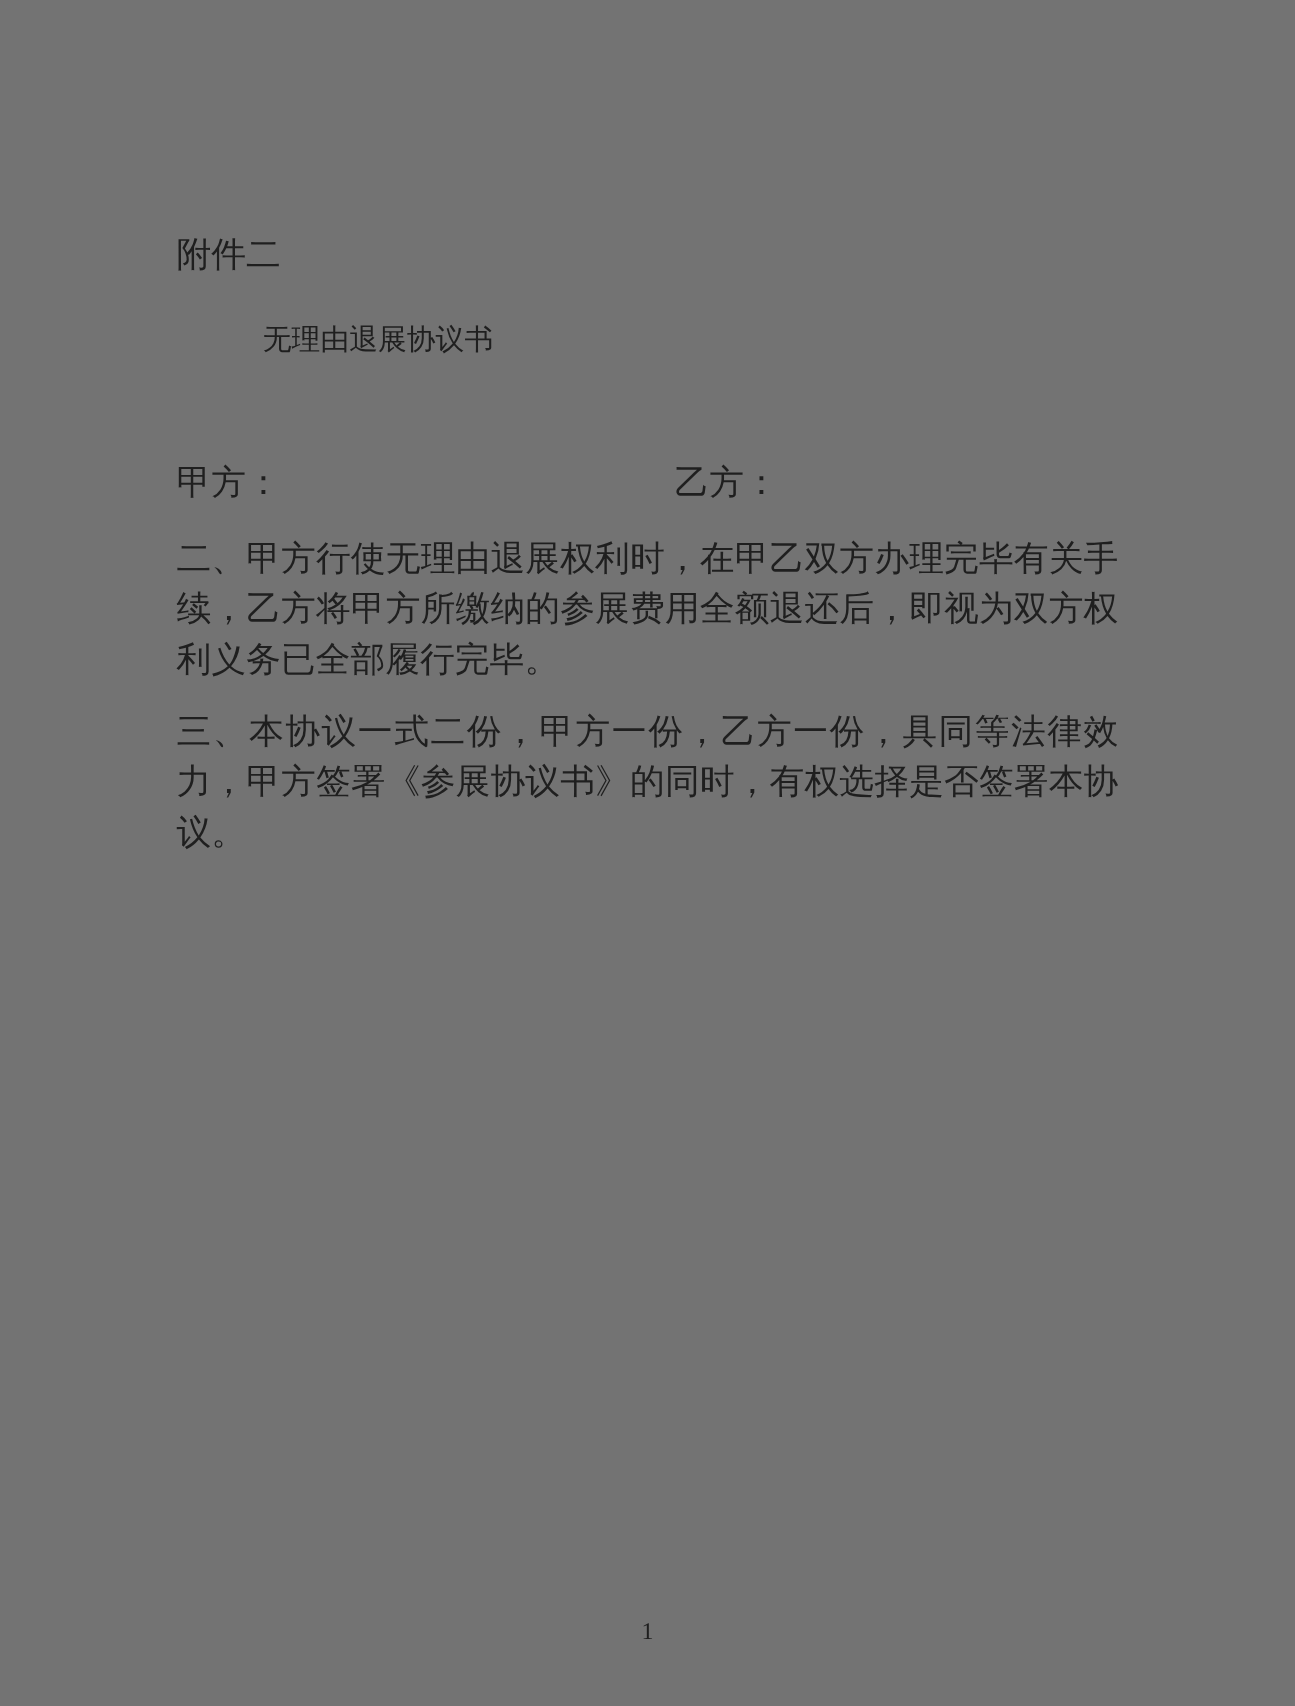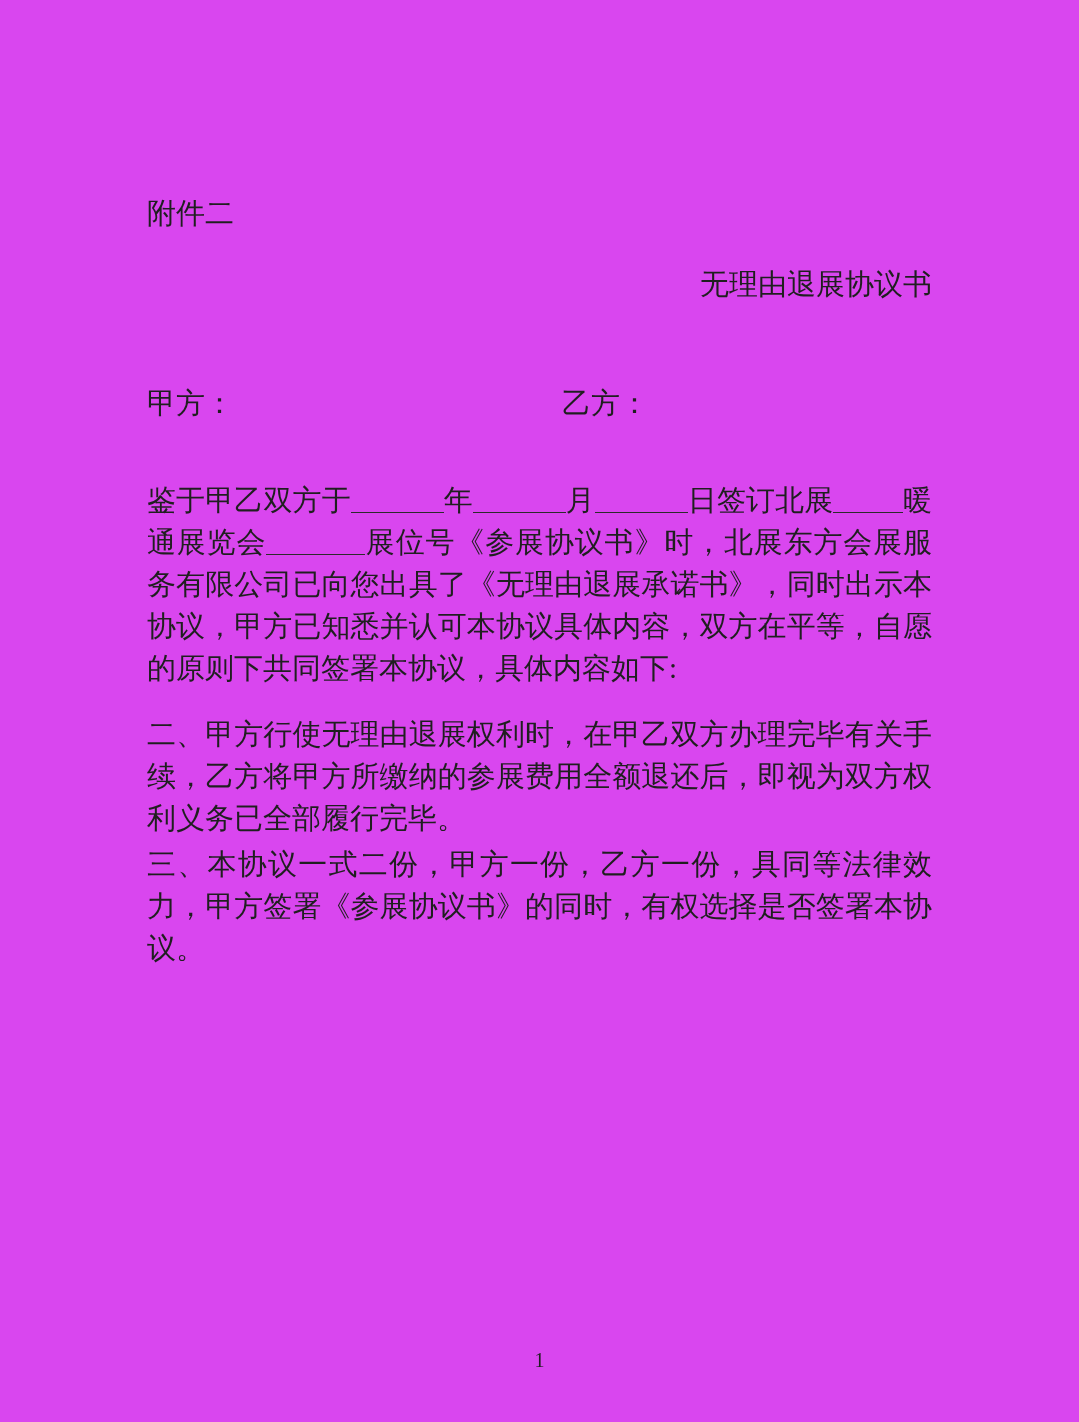--- a/index.html
+++ b/index.html
@@ -1,38 +1,38 @@
 <!DOCTYPE html>
 <html><head>
 <meta charset="utf-8">
 <style>
   html,body { margin:0; padding:0; background:#ffffff; }
   .page {
     position:relative;
     width:1079px; height:1422px;
-    background:#d946ef;
+    background:#737373;
     color:#1f1f1f;
     font-family:"Liberation Serif","DejaVu Serif",serif;
     font-size:29px; line-height:42px;
     overflow:hidden;
   }
   .content { position:absolute; left:147px; top:0; width:785px; }
   .attachment { margin:196px 0 0 0; line-height:35px; }
   .doc-title {
     margin:36px 0 0 0; padding-left:72px;
-    font-size:29px; font-weight:normal;
-    text-align:right; line-height:35px;
+    font-size:24px; font-weight:normal;
+    text-align:left; line-height:35px;
   }
   .parties { margin-top:84px; display:flex; line-height:35px; }
   .party-a { width:415px;font-family:Liberation Serif, serif; }
   .para { margin:0; text-align:justify; text-justify:inter-ideograph; }
   .para-1 { margin-top:58px; }
   .para-2 { margin-top:24px; }
   .para-3 { margin-top:24px; }
-  .para-4 { margin-top:4px; }
+  .para-4 { margin-top:18px; }
   .blank {
     display:inline-block;
     height:0.9em;
     border-bottom:1.5px solid #2b2b2b;
     transform:translateY(3px);
   }
   .page-number {
     position:absolute; top:1348px; left:0; width:100%;
     text-align:center; font-size:20px; line-height:24px;
   }
@@ -45,20 +45,19 @@
     <div class="attachment">附件二</div>
 
     <h1 class="doc-title">无理由退展协议书</h1>
 
     <div class="parties">
       <div class="party-a">甲方：</div>
       <div class="party-b">乙方：</div>
     </div>
 
     <div>
-        <p class="para para-1">鉴于甲乙双方于<span class="blank" style="width: 3.2em;"></span>年<span class="blank" style="width: 3.2em;"></span>月<span class="blank" style="width: 3.2em;"></span>日签订北展<span class="blank" style="width: 2.4em;"></span>暖通展览会<span class="blank" style="width: 3.4em;"></span>展位号《参展协议书》时，北展东方会展服务有限公司已向您出具了《无理由退展承诺书》，同时出示本协议，甲方已知悉并认可本协议具体内容，双方在平等，自愿的原则下共同签署本协议，具体内容如下:</p>
         <p class="para para-3">二、甲方行使无理由退展权利时，在甲乙双方办理完毕有关手续，乙方将甲方所缴纳的参展费用全额退还后，即视为双方权利义务已全部履行完毕。</p>
         <p class="para para-4">三、本协议一式二份，甲方一份，乙方一份，具同等法律效力，甲方签署《参展协议书》的同时，有权选择是否签署本协议。</p>
       </div>
   </div>
 
   <div class="page-number">1</div>
 </div>
 
 </body></html>

